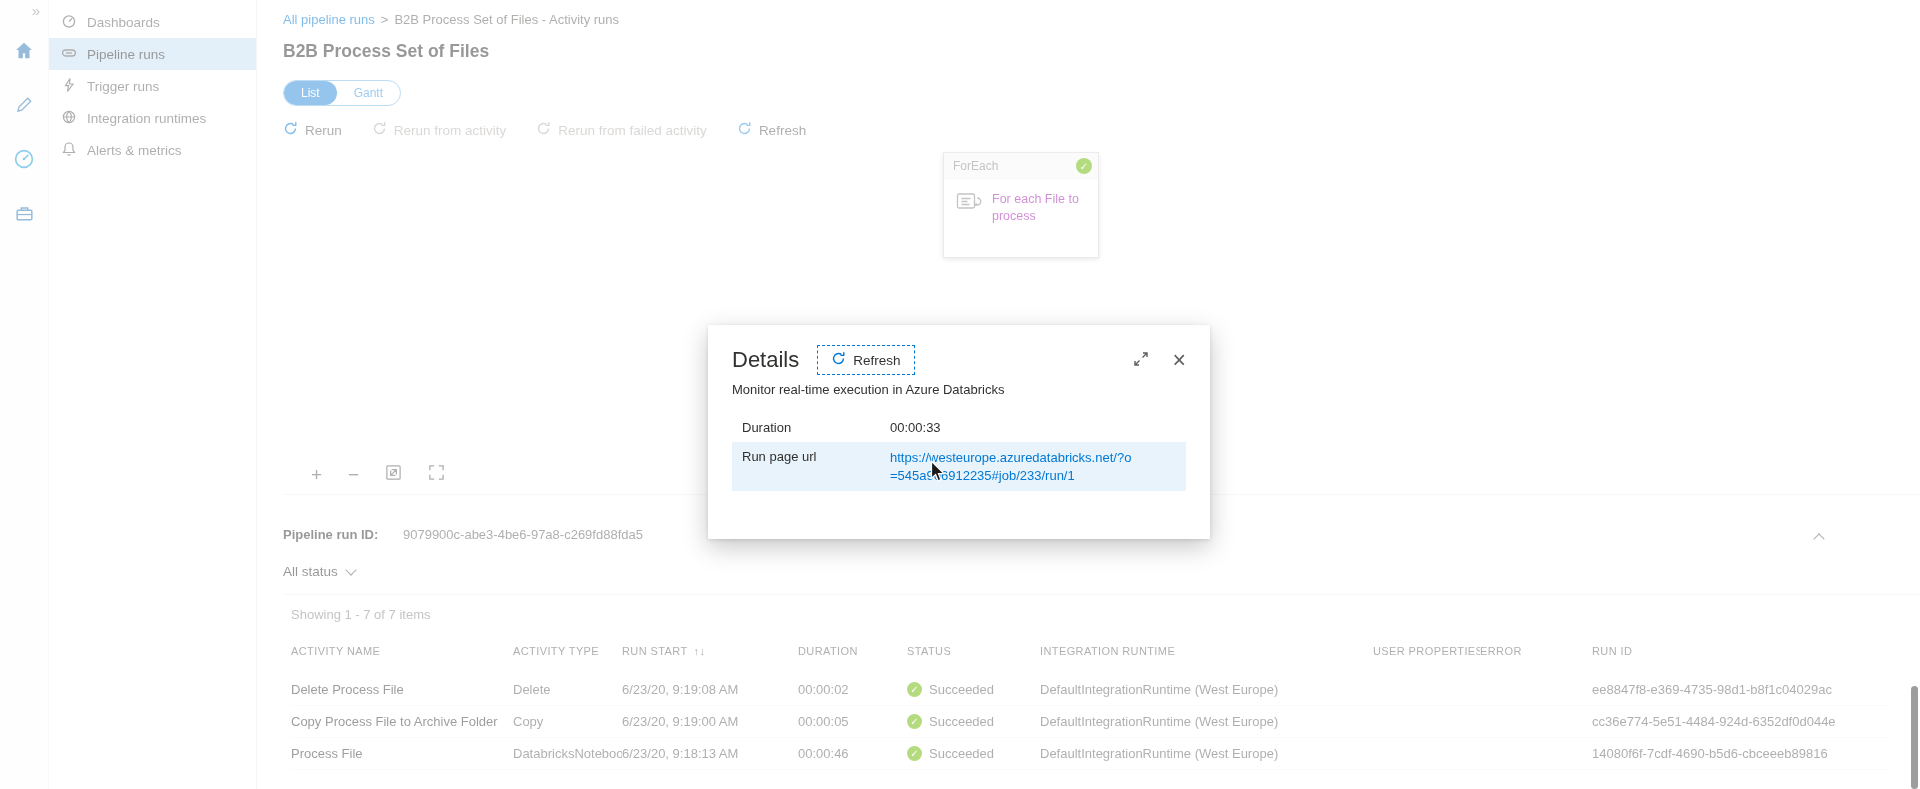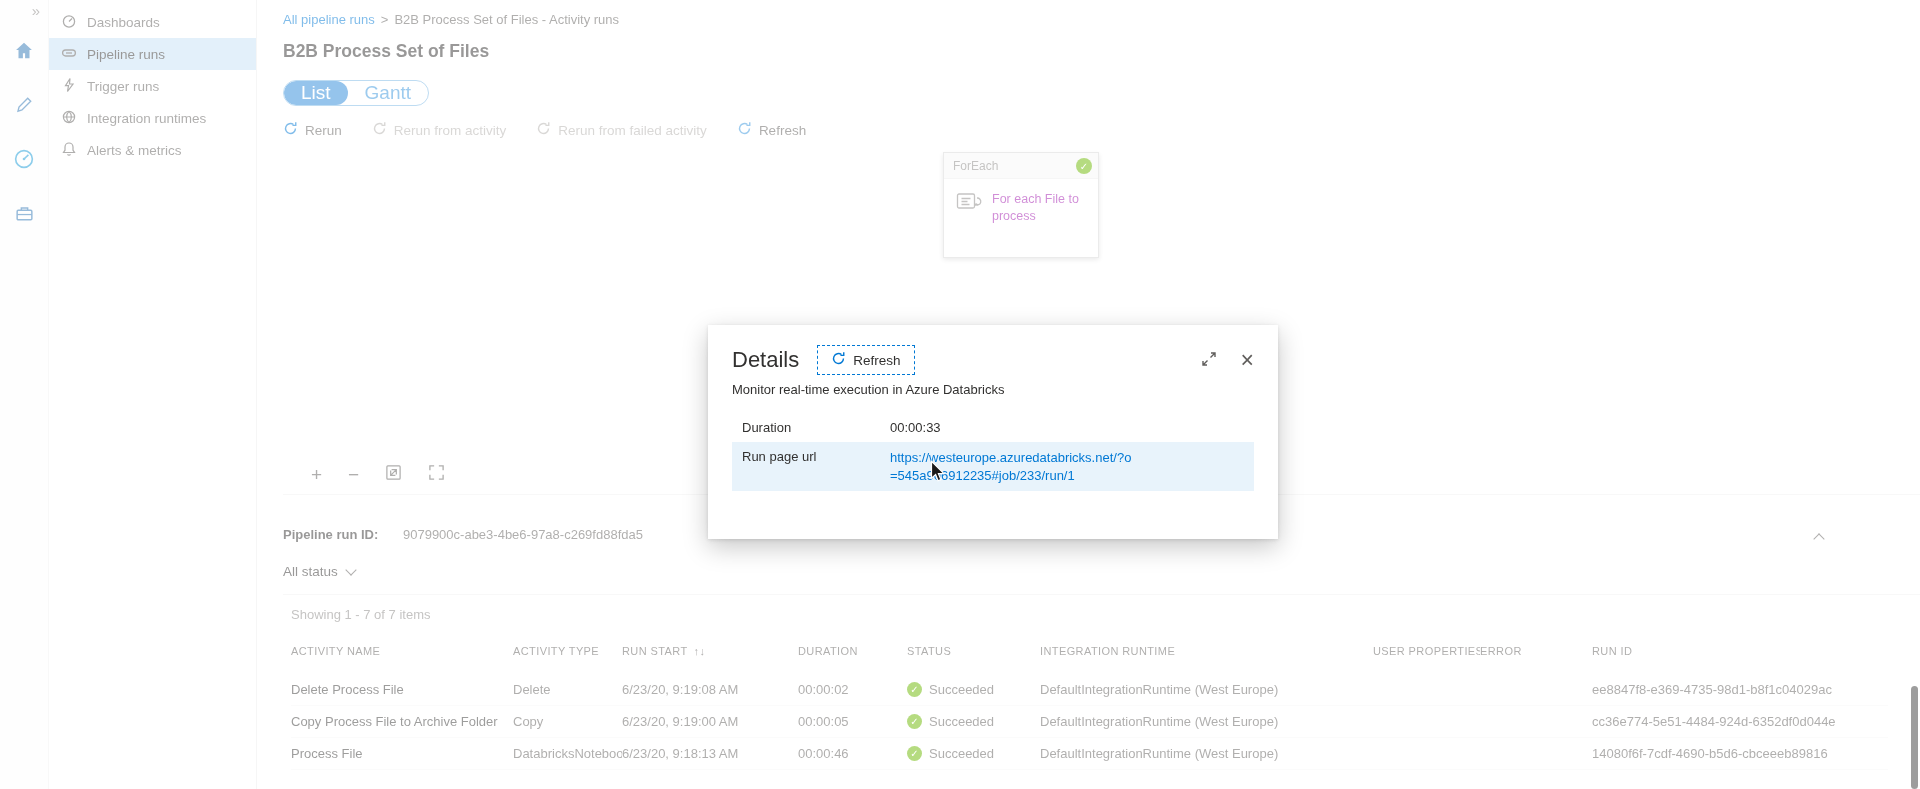--- a/index.html
+++ b/index.html
@@ -26,21 +26,21 @@
   
   .main { flex:1; position:relative; padding-left:26px; min-width:0; }
 
   .breadcrumb { margin-top:12px; font-size:13px; color:#605e5c; display:flex; gap:6px; align-items:center; }
   .breadcrumb a { color:#0078d4; text-decoration:none; cursor:pointer; }
 
   h1.page-title { margin-top:14px; font-size:17.5px; font-weight:700; color:#323130; }
 
   .toggle { margin-top:18px; display:inline-flex; border:1px solid #7cb8e4; border-radius:14px;
             height:26px; align-items:center; background:#fff; overflow:hidden; }
-  .toggle .opt { padding:0 17px; font-size:19px; line-height:24px; color:#3a96dd;
+  .toggle .opt { padding:0 17px; font-size:12px; line-height:24px; color:#3a96dd;
                  border-radius:14px; cursor:pointer; }
   .toggle .opt.selected { background:#2b88d8; color:#fff; }
 
   .toolbar { margin-top:15px; display:flex; gap:30px; align-items:center; }
   .tool-btn { display:inline-flex; align-items:center; gap:7px; font-size:13.5px;
               color:#605e5c; cursor:pointer; background:none; border:none; }
   .tool-btn.disabled { color:#b3b0ad; cursor:default; }
 
   
   .canvas { position:relative; height:352px; margin-top:4px; border-bottom:1px solid #f0f0f0; }
@@ -88,21 +88,21 @@
   .sort { color:#605e5c; font-size:11px; cursor:pointer; }
   .rows { margin-top:8px; }
   .grid.row { height:32px; align-items:center; border-bottom:1px solid #f7f7f7; cursor:pointer; }
   .cell { font-size:13px; color:#605e5c; white-space:nowrap; overflow:hidden; padding-right:16px; }
   .cell.name { color:#3b3a39; }
   .cell.status-cell { display:flex; align-items:center; gap:7px; }
 
   
   .overlay { position:fixed; inset:0; background:rgba(255,255,255,.5); z-index:10; }
 
-  .modal { position:fixed; left:708px; top:325px; width:570px; min-height:214px; background:#fff;
+  .modal { position:fixed; left:708px; top:325px; width:502px; min-height:214px; background:#fff;
            box-shadow:0 8px 24px rgba(0,0,0,.22), 0 1px 4px rgba(0,0,0,.12);
            z-index:20; padding:20px 24px; }
   .modal-head { display:flex; align-items:center; }
   .modal-title { font-size:22px; font-weight:400; color:#323130; }
   .refresh-btn { margin-left:18px; display:inline-flex; align-items:center; gap:7px;
                  border:1px dashed #0078d4; background:#fff; padding:5px 13px;
                  font-size:13.5px; color:#323130; cursor:pointer;
                  font-family:"Liberation Sans", sans-serif; }
   .head-actions { margin-left:auto; display:flex; gap:24px; align-items:center; }
   .icon-btn { background:none; border:none; cursor:pointer; color:#605e5c;

